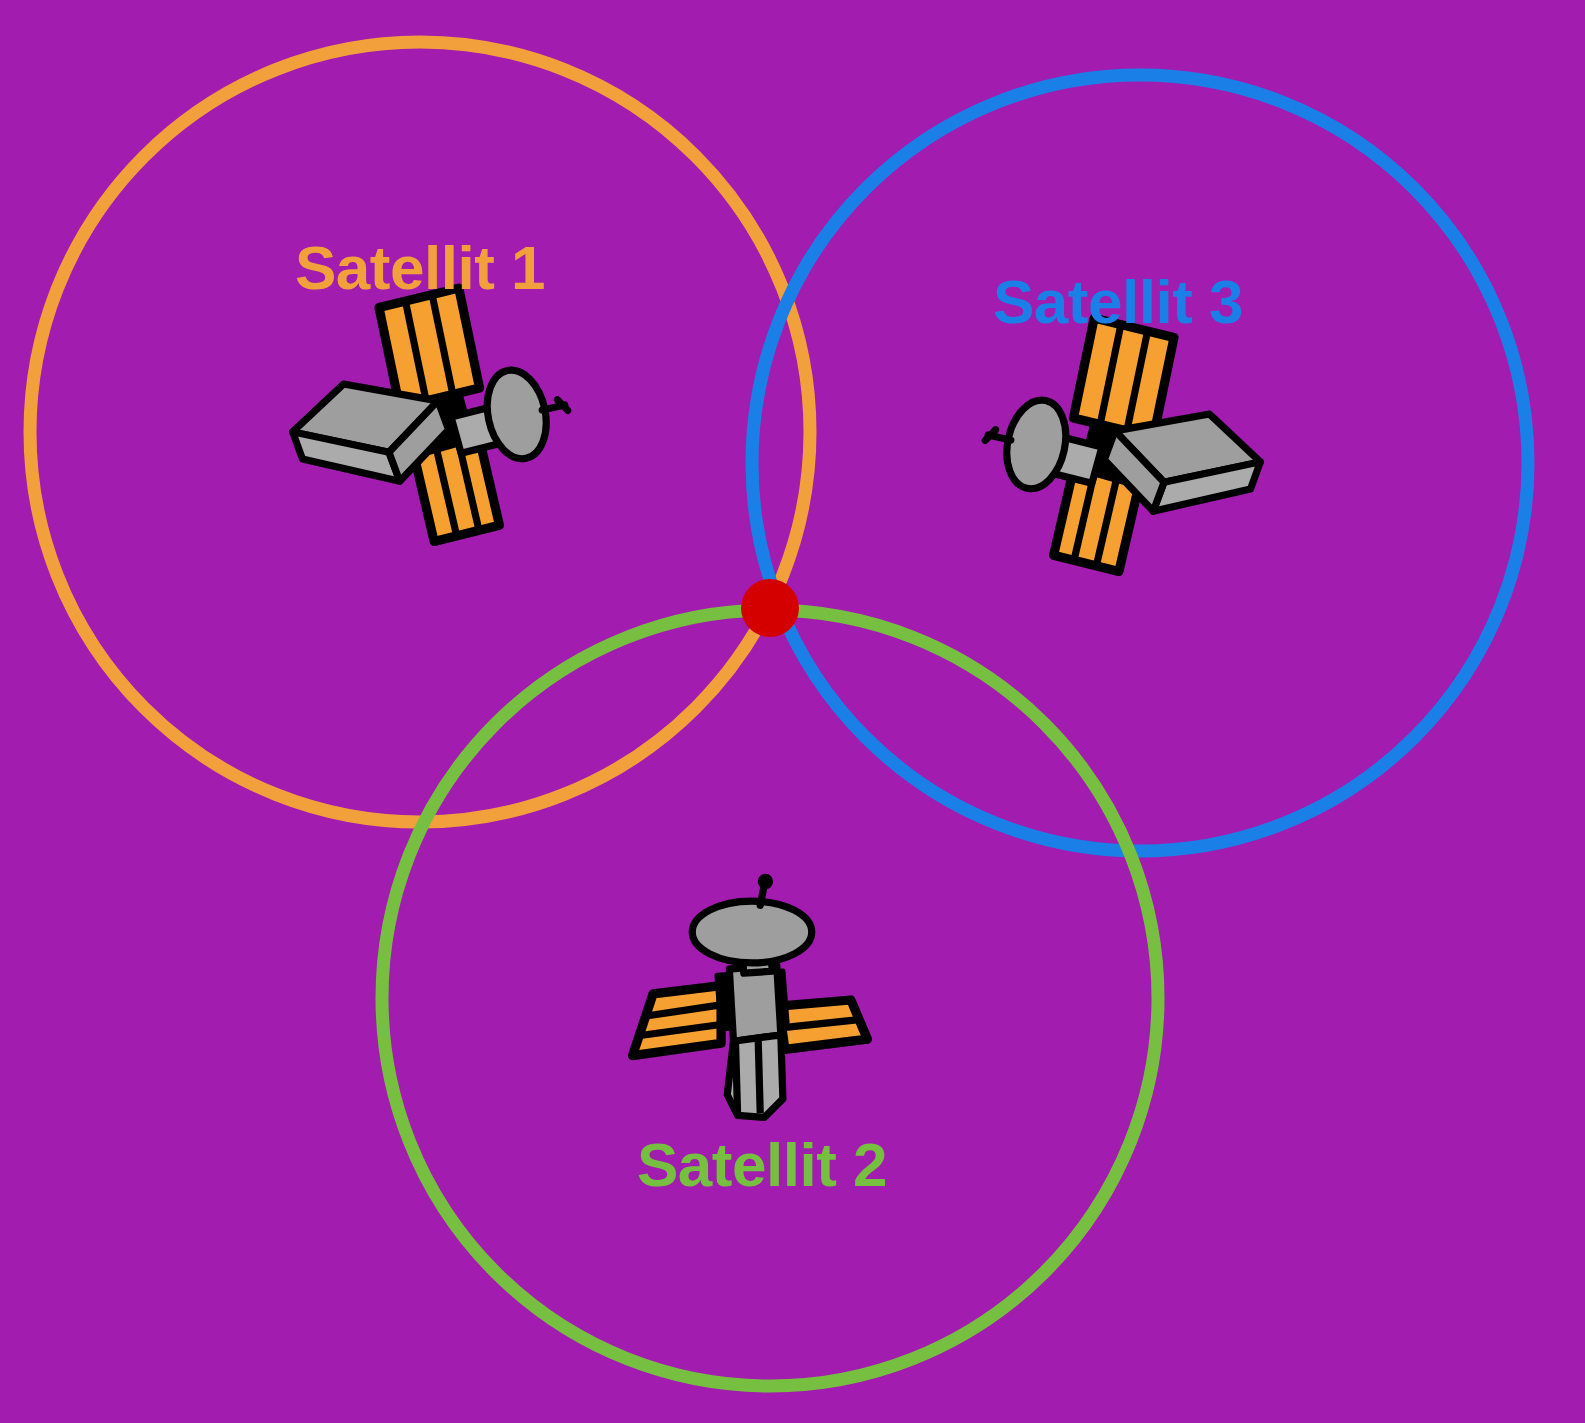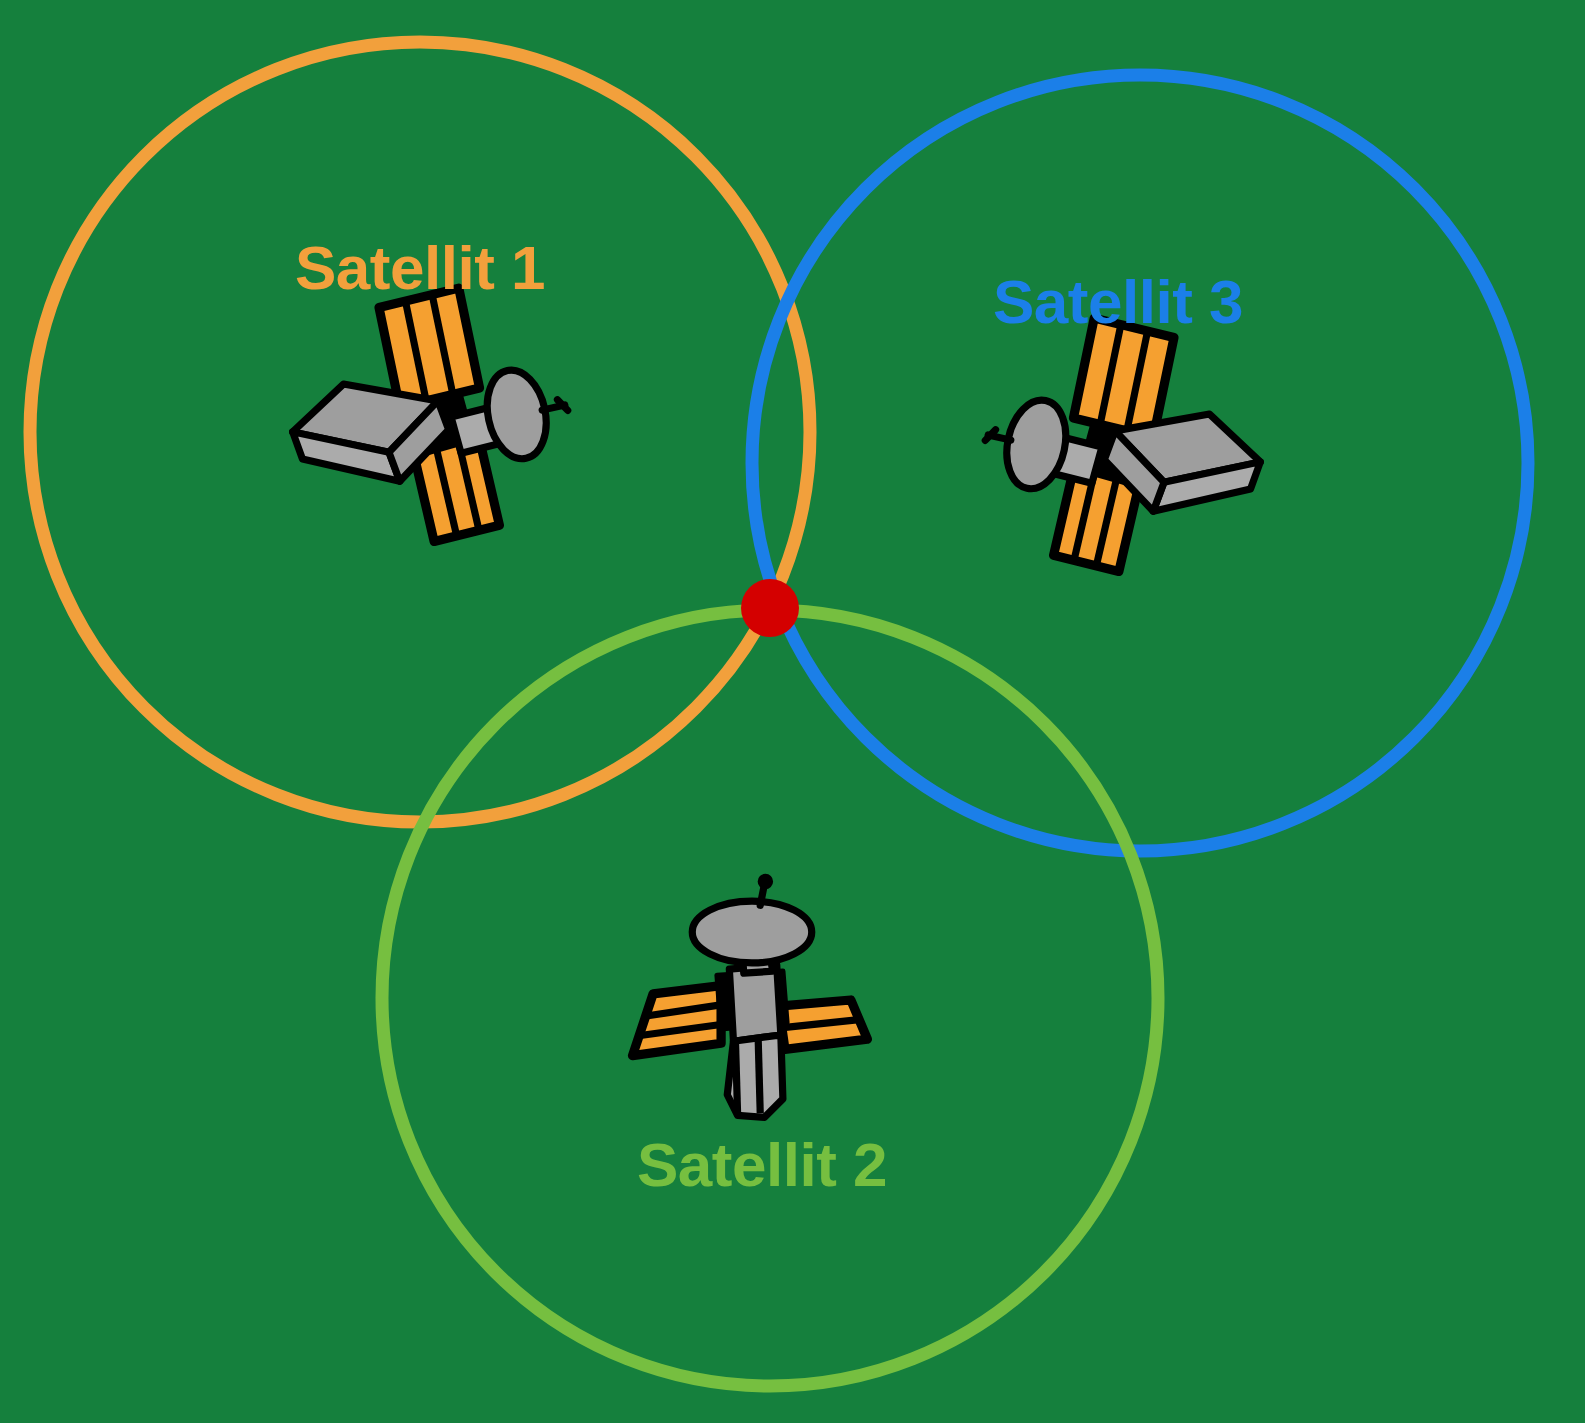--- a/index.html
+++ b/index.html
@@ -43,21 +43,21 @@
   .sat-body-gray2  { fill: #ababab; stroke: #000000; stroke-width: 7; stroke-linejoin: round; }
   .sat-panel       { fill: #f5a030; stroke: #000000; stroke-width: 9; stroke-linejoin: round; }
   .sat-panel-line  { fill: none; stroke: #000000; stroke-width: 7; }
   .sat-black       { fill: #000000; stroke: #000000; stroke-width: 5; stroke-linejoin: round; }
   .sat-dish        { fill: #9e9e9e; stroke: #000000; stroke-width: 7; }
   .sat-mast        { fill: none; stroke: #000000; stroke-width: 7; stroke-linecap: round; }
 </style>
 </head>
 <body>
 
-<div id="stage" style="background: #15803d;">
+<div id="stage" style="background: #a21caf;">
 
   <svg id="diagram-svg" viewBox="0 0 1585 1423">
 
     <g>
       <circle class="circle-stroke" cx="420" cy="432" r="390" stroke="#F2A03C" stroke-width="13"></circle>
       <circle class="circle-stroke" cx="1140" cy="463" r="388" stroke="#1B7FE8" stroke-width="13"></circle>
       <circle class="circle-stroke" cx="770" cy="998" r="388" stroke="#76BF40" stroke-width="13"></circle>
     </g>
 
     <g transform="translate(420,415) rotate(-28) scale(1.02)">

